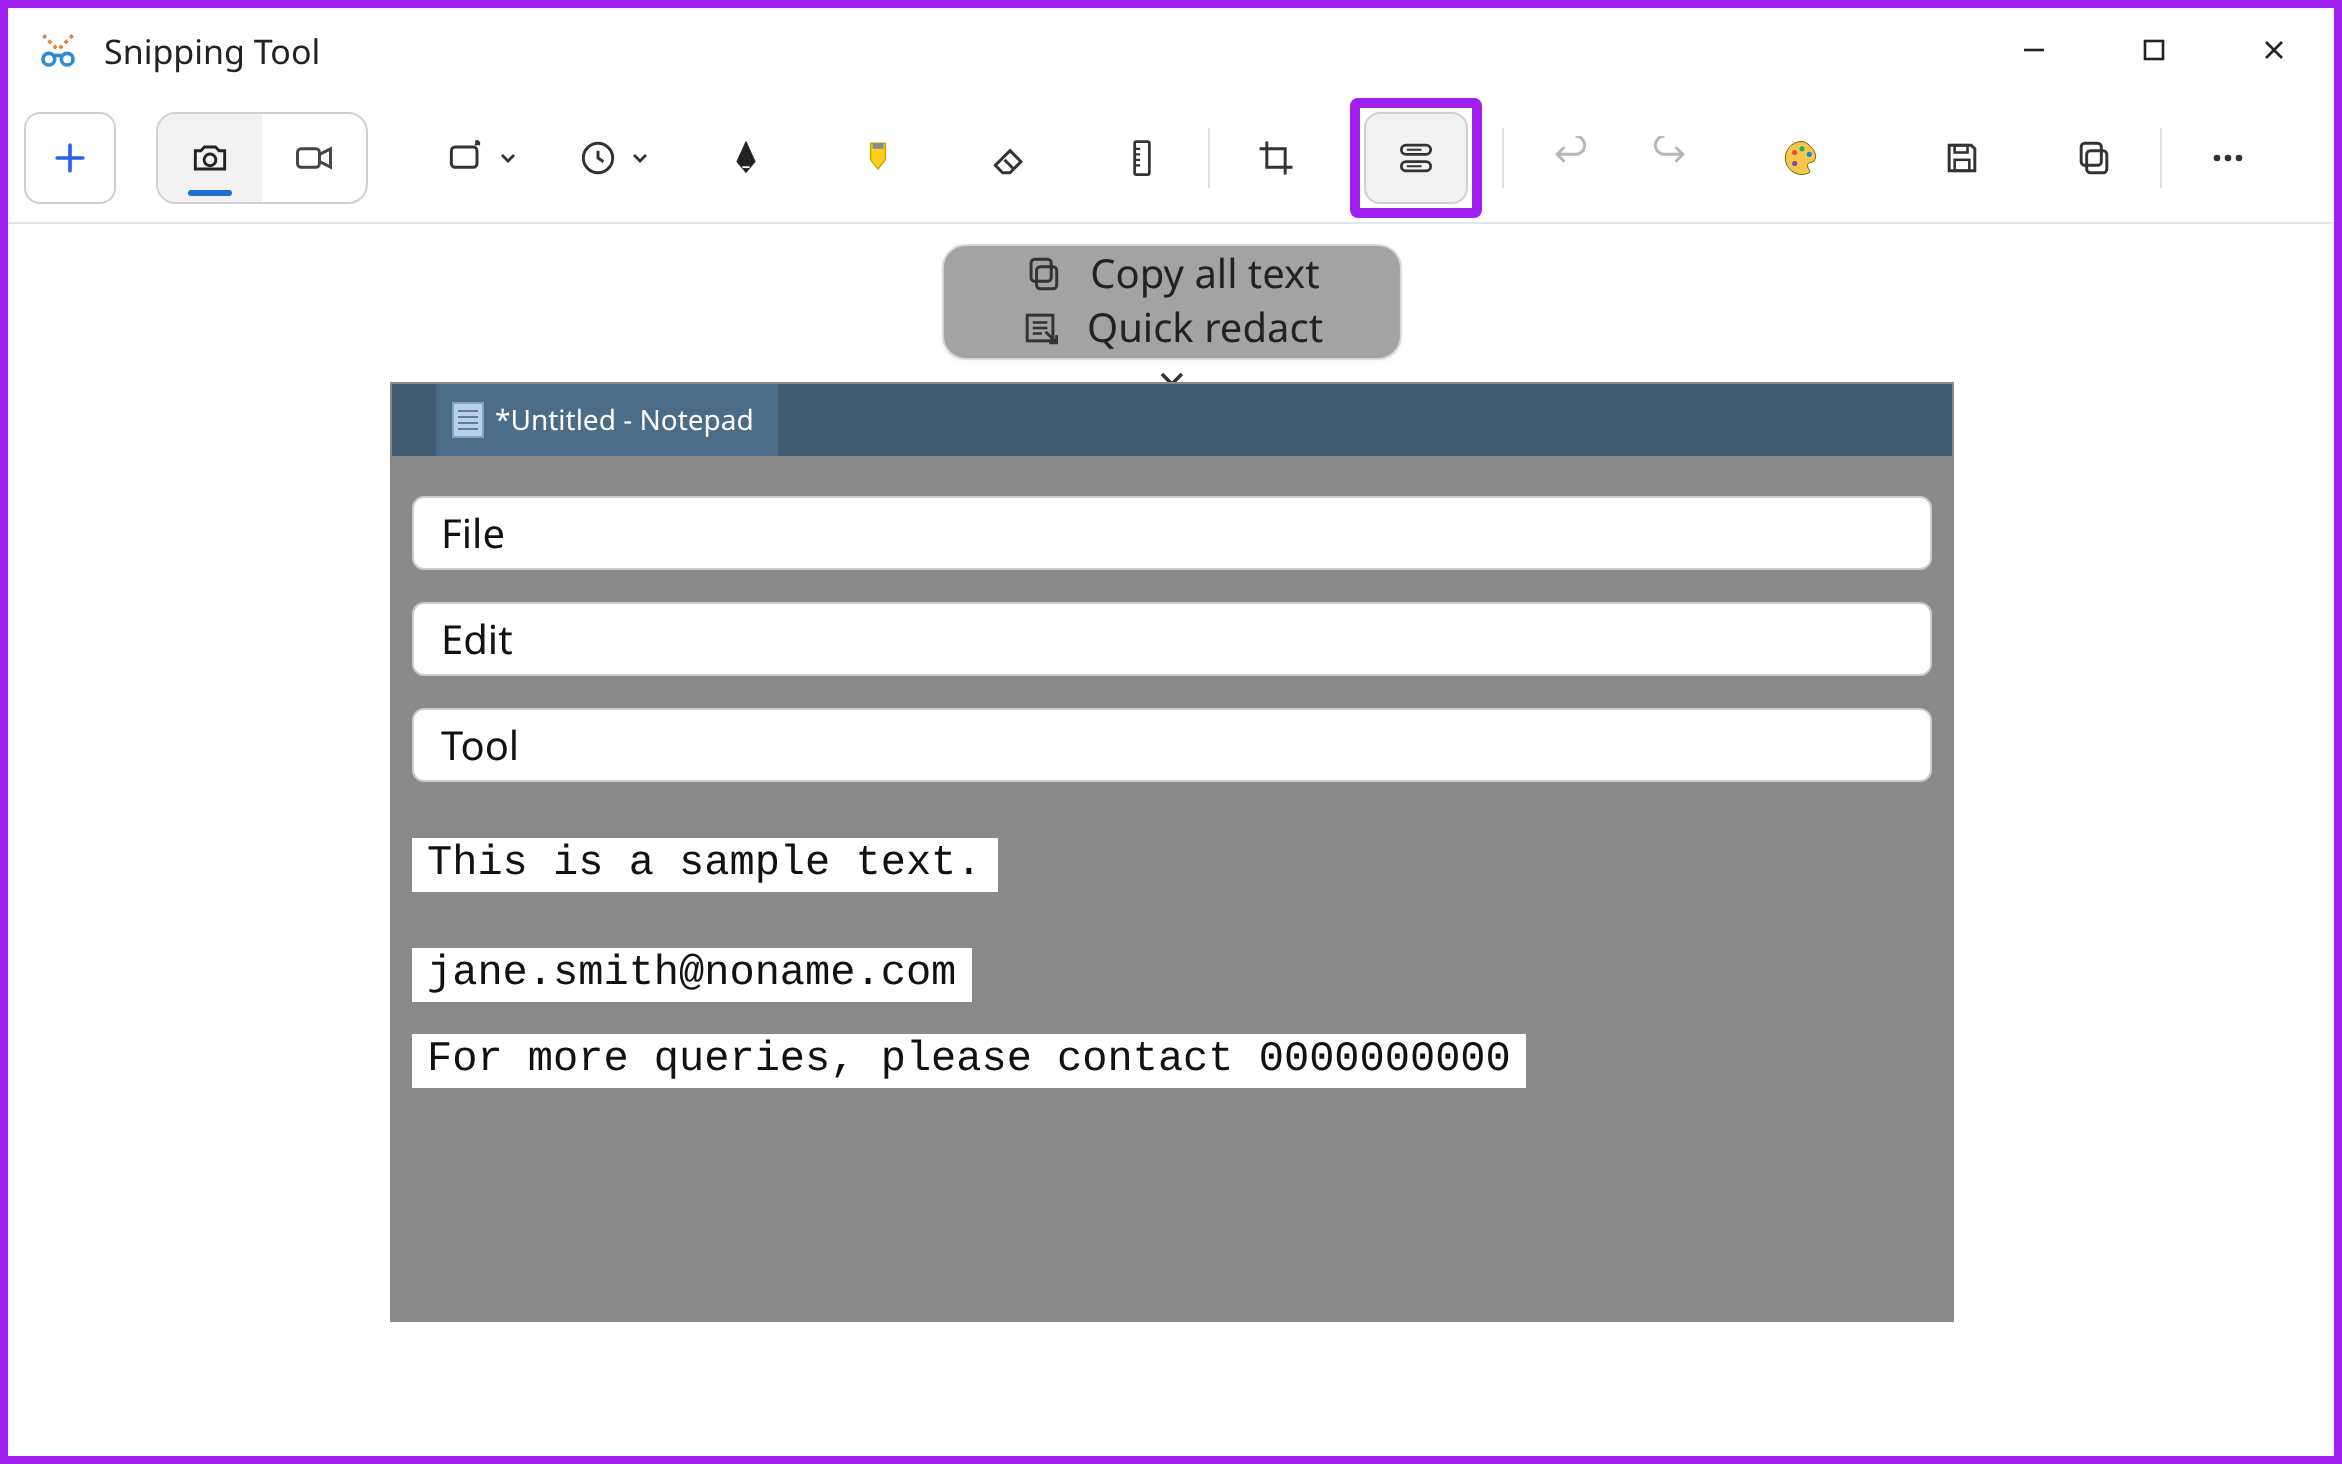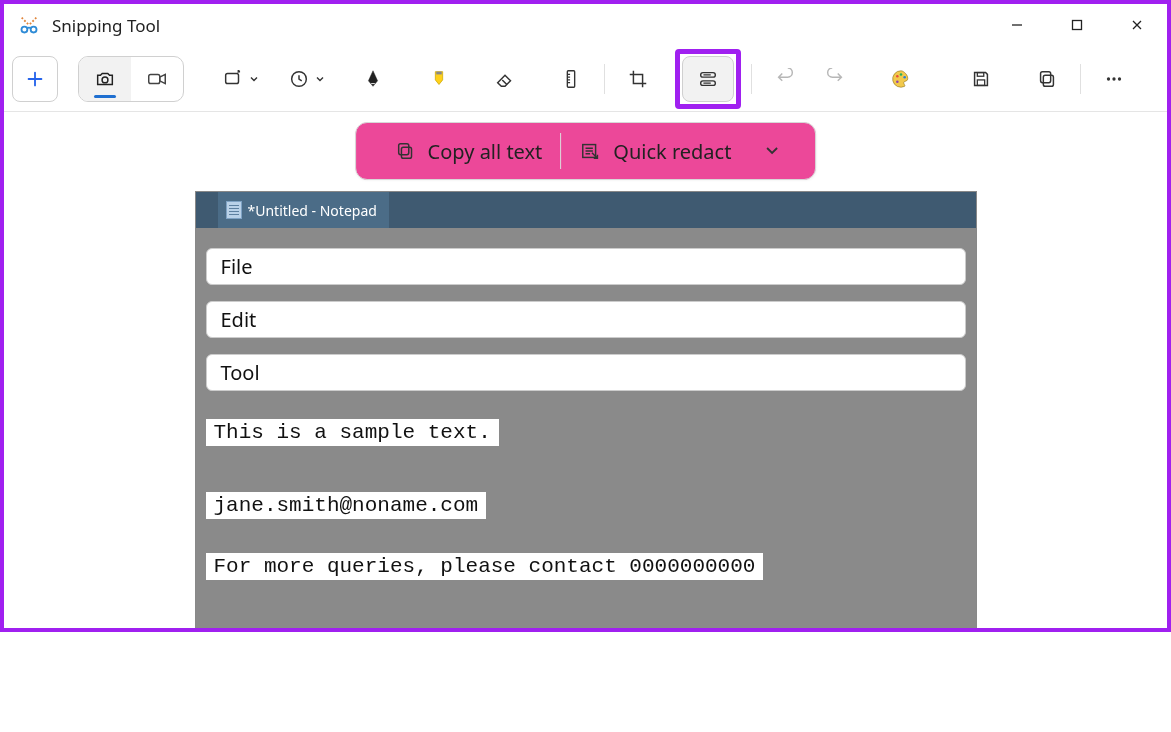--- a/index.html
+++ b/index.html
@@ -4,21 +4,21 @@
 <style>
   * { box-sizing: border-box; }
   body {
     margin: 0;
     font-family: "Segoe UI", system-ui, sans-serif;
     background: #fff;
     color: #111;
   }
   .frame {
     width: 1171px;
-    height: 632px;
+    height: 732px;
     border: 4px solid #a020f0;
     position: relative;
     overflow: hidden;
     background: #fff;
   }
 
   
   .titlebar {
     height: 42px;
     display: flex;
@@ -113,24 +113,25 @@
   }
   .actionbar {
     position: absolute;
     top: 10px;
     left: 50%;
     transform: translateX(-50%);
     display: flex;
     align-items: center;
     border: 1px solid #d8d8d8;
     border-radius: 12px;
-    background: #ec4899;
+    background: #a3a3a3;
     height: 58px;
     padding: 0 20px;
     box-shadow: 0 1px 2px rgba(0,0,0,.04);
+    flex-direction: column;
   }
   .abtn {
     display: flex;
     align-items: center;
     gap: 12px;
     padding: 0 18px;
     height: 100%;
     font-size: 20px;
     color: #222;
   }
@@ -190,21 +191,21 @@
     font-family:"Segoe UI",system-ui,sans-serif;
     color:#111;
   }
   .text-chip {
     background:#fff;
     display:inline-block;
     padding:2px 8px;
     font-family:"Consolas","Courier New",monospace;
     font-size:21px;
     color:#111;
-    margin-bottom:20px;
+    margin-bottom:2px;
     white-space:pre;
   }
   .block { margin-bottom:26px; }
 
   
   .ic { width:22px; height:22px; display:block; }
 
 </style>
 </head>
 <body>

